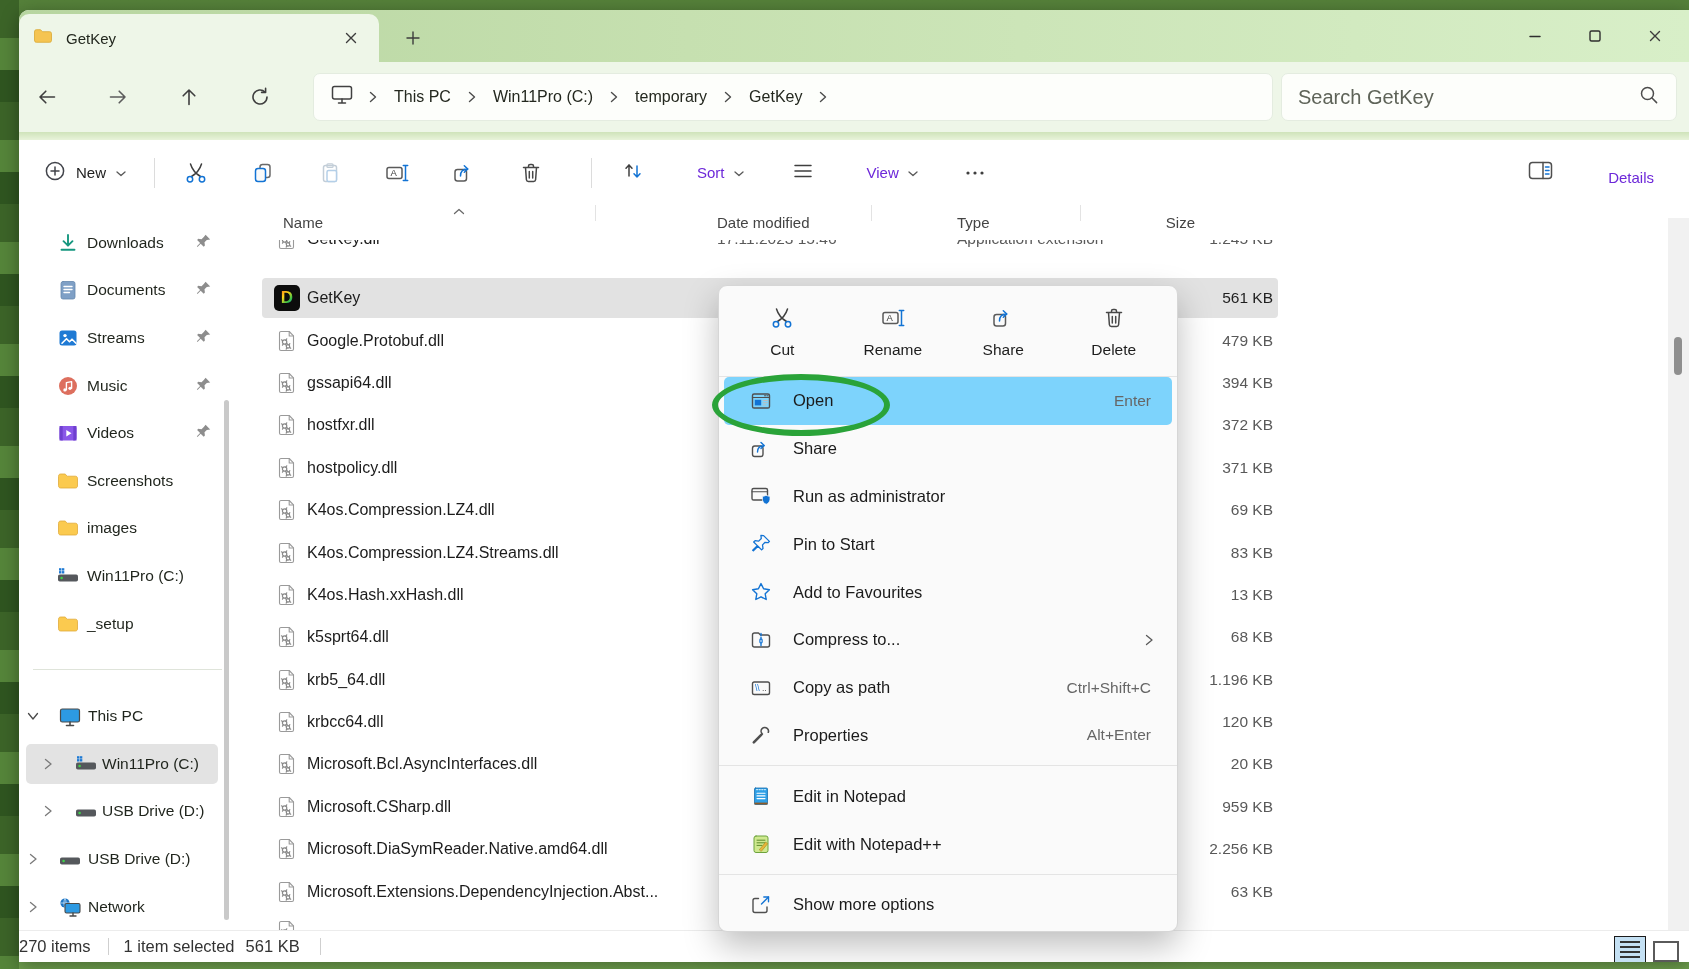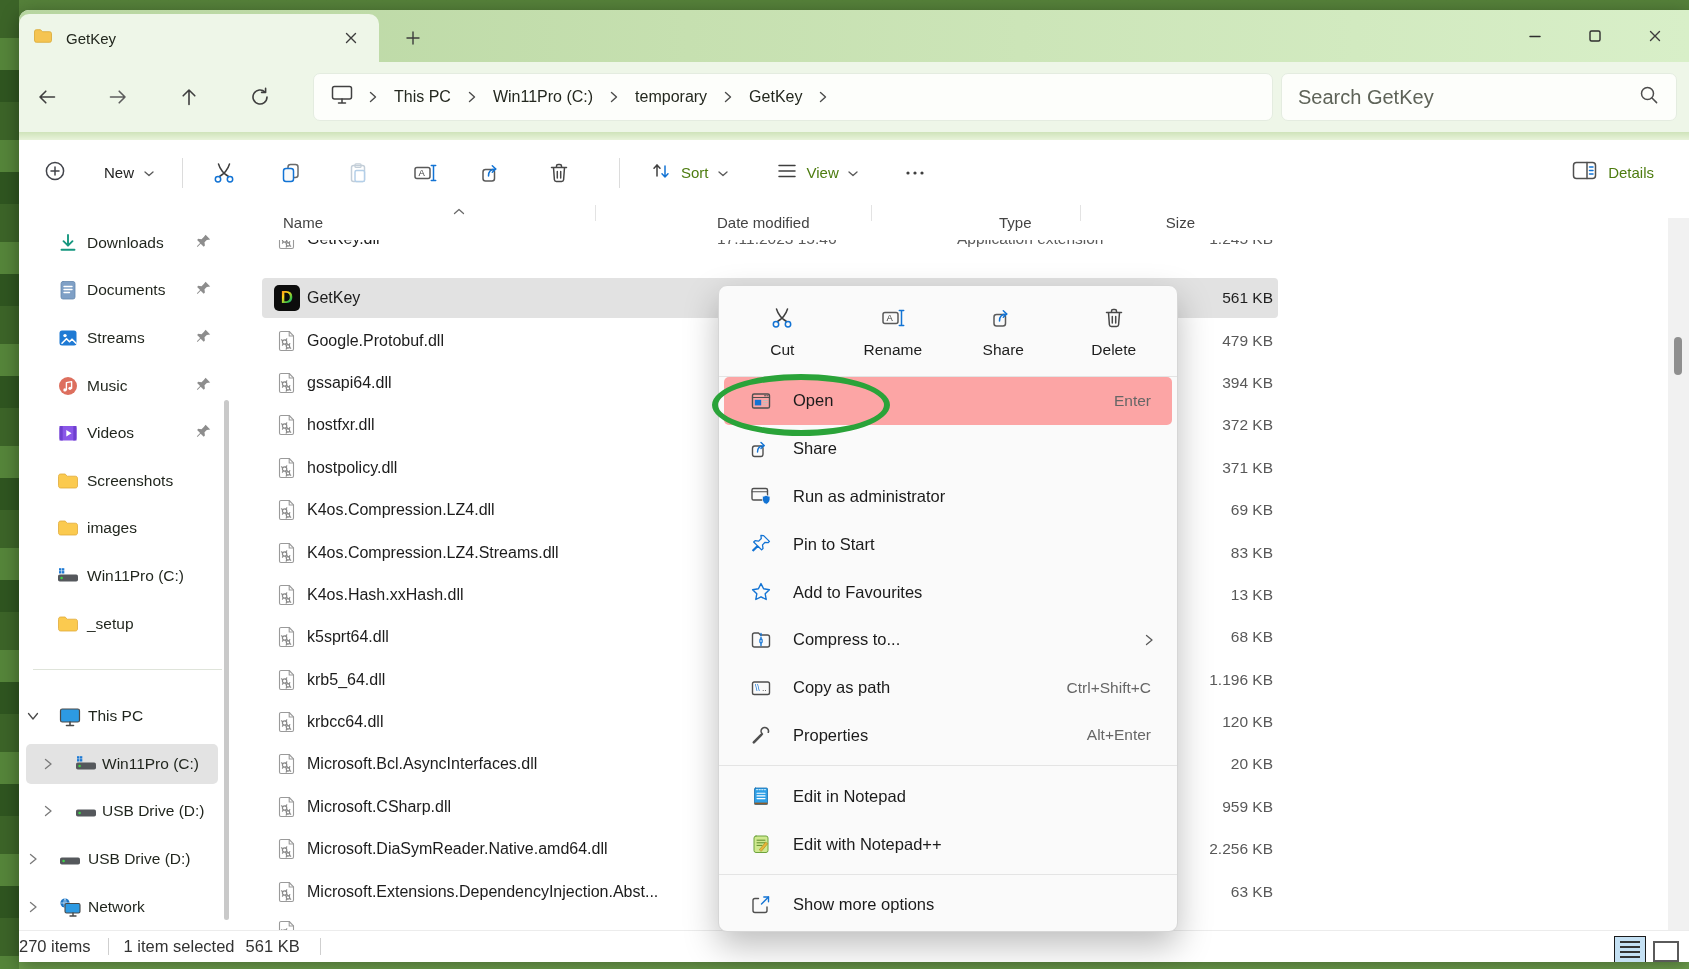--- a/index.html
+++ b/index.html
@@ -35,27 +35,27 @@
     border:1px solid #e4ece0;border-radius:7px;display:flex;align-items:center;padding:0 16px;}
   .search-ph{font-size:20px;color:#5e6358;flex:1;}
 
   .divband{position:absolute;left:0;top:122px;width:100%;height:8px;
     background:linear-gradient(180deg,#cfe3ba,#e8f3da);}
 
   
   .toolbar{position:absolute;left:0;top:130px;width:100%;height:65px;background:#fff;display:flex;align-items:center;padding-left:14px;}
   .tb-group{display:flex;align-items:center;}
   .tb-new{gap:9px;padding:6px 10px;border-radius:6px;}
-  .tb-new-label{font-size:15px;color:#222;margin-left:28px;}
+  .tb-new-label{font-size:15px;color:#222;}
   .tb-sep{width:1px;height:30px;background:#dcdcdc;margin:0 17px;}
   .tb-icon{width:48px;height:44px;display:flex;align-items:center;justify-content:center;border-radius:6px;margin-right:19px;}
   .tb-drop{gap:8px;padding:6px 12px;border-radius:6px;margin-right:22px;}
-  .tb-label{font-size:15px;color:#4d7c0f;}
+  .tb-label{font-size:15px;color:#6d28d9;margin-left:44px;}
   .tb-dots{width:44px;height:44px;display:flex;align-items:center;justify-content:center;border-radius:6px;}
-  .tb-details{margin-left:auto;margin-right:25px;display:flex;align-items:center;gap:10px;padding:6px 10px;border-radius:6px;}
+  .tb-details{margin-left:auto;margin-right:25px;display:flex;align-items:flex-end;gap:10px;padding:6px 10px;border-radius:6px;}
 
   
   .content{position:absolute;left:0;top:195px;width:100%;height:725px;display:flex;}
 
   
   .sidebar{position:relative;width:213px;height:100%;padding-top:14px;flex:none;}
   .sq-item{position:relative;height:47.6px;display:flex;align-items:center;}
   .sq-icon{position:absolute;left:37px;width:24px;display:flex;justify-content:center;}
   .sq-label{position:absolute;left:68px;font-size:15.5px;color:#1f241c;white-space:nowrap;}
   .sq-pin{position:absolute;left:177px;}
@@ -66,21 +66,21 @@
   .tree-icon{position:absolute;width:26px;display:flex;justify-content:center;}
   .tree-label{position:absolute;font-size:15.5px;color:#1f241c;white-space:nowrap;}
   .t0 .tree-chev{left:6px;} .t0 .tree-icon{left:38px;} .t0 .tree-label{left:69px;}
   .t1 .tree-chev{left:21px;} .t1 .tree-icon{left:54px;} .t1 .tree-label{left:83px;}
   .s-scroll{position:absolute;right:3px;top:195px;width:5px;height:520px;background:#c9c9c9;border-radius:3px;}
 
   
   .filearea{position:relative;flex:1;height:100%;background:#fff;}
   .fheader{position:relative;height:35px;}
   .fh-label{position:absolute;top:9px;font-size:15px;color:#444;}
-  .fh-name{left:51px;} .fh-date{left:485px;} .fh-type{left:767px;}
+  .fh-name{left:51px;} .fh-date{left:485px;} .fh-type{left:725px;}
   .fh-size{right:494px;}
   .fh-caret{position:absolute;left:220px;top:-3px;}
   .fh-tick{position:absolute;top:0px;width:1px;height:16px;background:#e3e3e3;}
   .clipwrap{height:37px;overflow:hidden;position:relative;}
   .clipwrap .frow{margin-top:-22px;}
   .frow{position:relative;height:42.4px;display:flex;align-items:center;}
   .rowhl{position:absolute;left:30px;width:1016px;top:1px;bottom:1px;background:#e2e2e2;border-radius:4px;}
   .f-icon{position:absolute;left:41px;width:28px;display:flex;justify-content:center;}
   .f-name{position:absolute;left:75px;font-size:16px;color:#1c1c1c;white-space:nowrap;}
   .f-date,.f-type{position:absolute;font-size:15.5px;color:#5a5a5a;white-space:nowrap;}
@@ -107,21 +107,21 @@
 
   
   .ctxmenu{position:absolute;left:718px;top:285px;width:460px;height:647px;background:#fafafa;
     border:1px solid #d6d6d6;border-radius:9px;box-shadow:0 14px 34px rgba(0,0,0,.26);z-index:50;padding-top:2px;}
   .qrow{height:88px;display:flex;padding:0 8px;}
   .qitem{flex:1;display:flex;flex-direction:column;align-items:center;justify-content:center;gap:7px;border-radius:6px;}
   .qlabel{font-size:15.5px;color:#1d1d1d;}
   .mdiv{height:1px;background:#e4e4e4;margin:0;}
   .mdiv2{height:1px;background:#e4e4e4;margin:6px 0;}
   .mitem{position:relative;height:47.8px;display:flex;align-items:center;margin:0 5px;padding-left:25px;border-radius:5px;}
-  .mitem.hl{background:#fca5a5;}
+  .mitem.hl{background:#7dd3fc;}
   .m-icon{width:24px;display:flex;justify-content:center;}
   .m-label{font-size:16.5px;color:#1b1b1b;margin-left:20px;flex:1;white-space:nowrap;}
   .m-shortcut{font-size:15.5px;color:#666;margin-right:21px;}
   .m-sub{margin-right:16px;display:flex;}
 
   .annotation{position:absolute;left:712px;top:374px;width:178px;height:62px;border:6px solid #2aa339;
     border-radius:50%;z-index:60;pointer-events:none;}
 </style>
 </head>
 <body>

